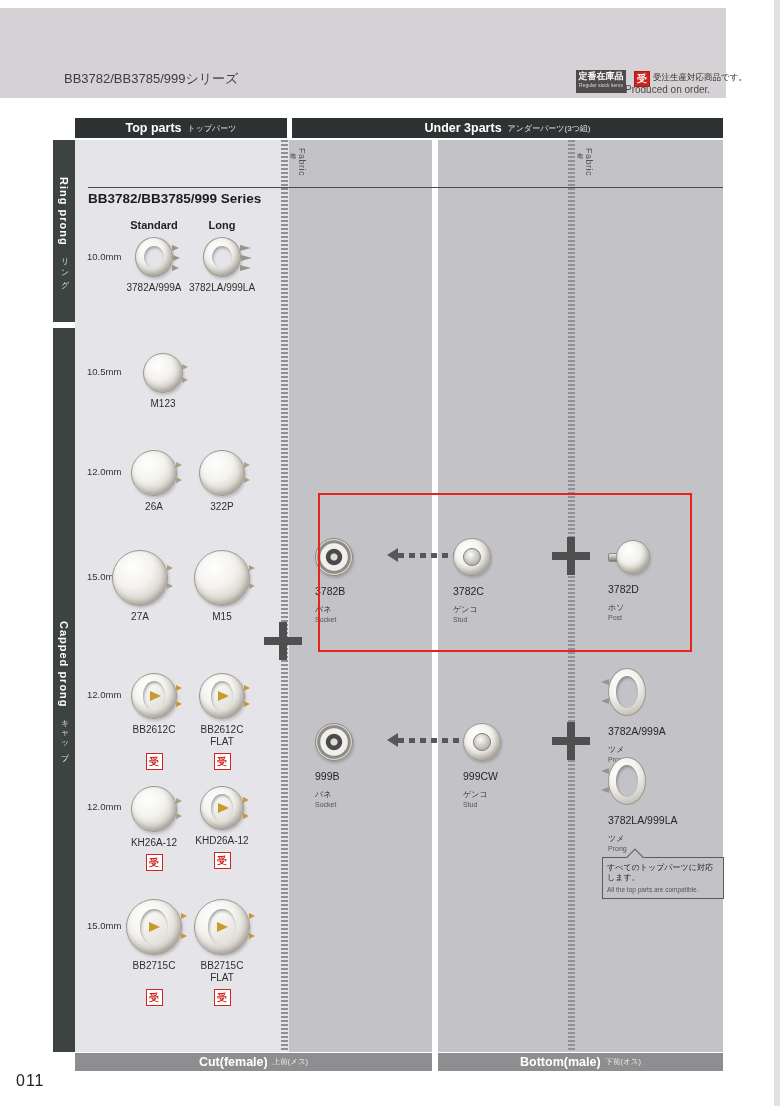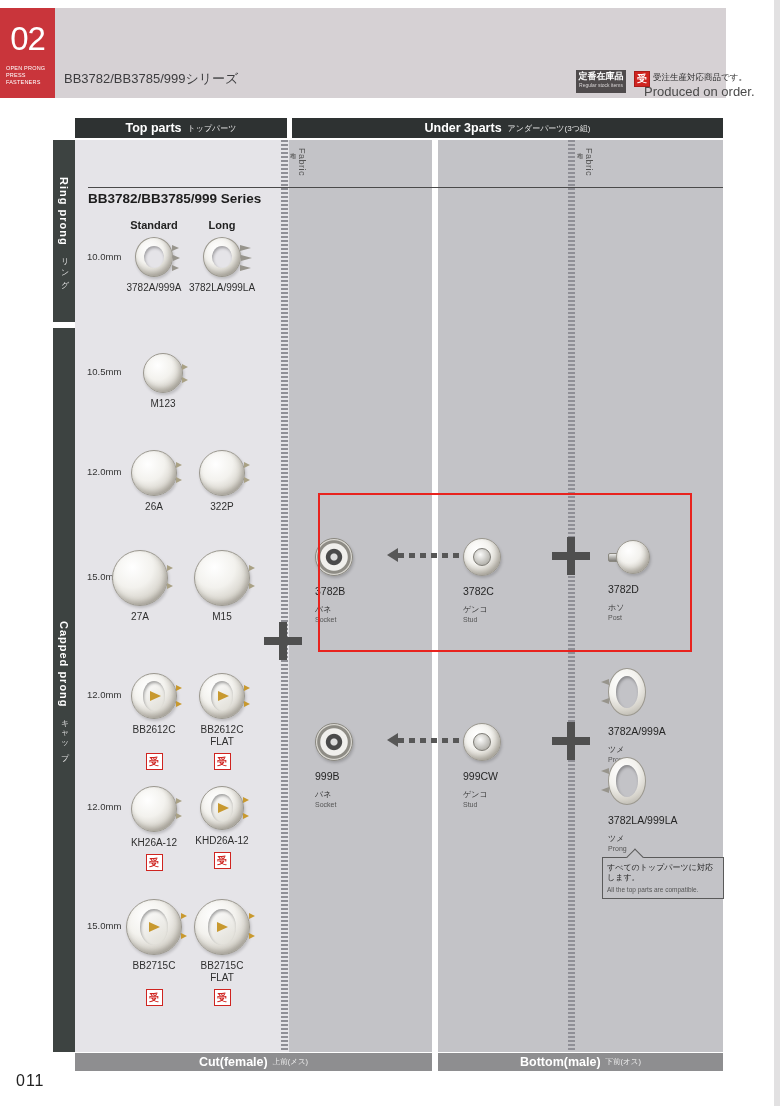--- a/index.html
+++ b/index.html
@@ -11,21 +11,21 @@
   .chapter-num{position:absolute;left:0;top:12px;width:55px;text-align:center;font-size:33px;font-weight:400;letter-spacing:-1px;}
   .chapter-sub{position:absolute;left:6px;top:57px;font-size:5.5px;line-height:7px;letter-spacing:.2px;}
   .title{position:absolute;left:62px;top:16px;font-size:34px;color:#57585a;letter-spacing:-.5px;white-space:nowrap;}
   .title .suffix{font-size:20px;letter-spacing:0;}
   .subtitle{position:absolute;left:64px;top:70px;font-size:13px;color:#3c3c3e;}
   .stock-badge{position:absolute;left:576px;top:70px;width:50px;height:23px;background:#4f4b4c;color:#fff;text-align:center;}
   .stock-jp{font-size:9px;font-weight:700;line-height:12px;display:block;}
   .stock-en{font-size:5px;line-height:6px;display:block;color:#d8d5d6;}
   .order-ico{position:absolute;left:634px;top:71px;width:14px;height:14px;background:#cf2420;border:1px solid #a91b18;color:#fff;font-size:10px;line-height:14px;text-align:center;font-weight:700;}
   .order-jp{position:absolute;left:653px;top:72px;font-size:8.5px;color:#2c2c2c;}
-  .order-en{position:absolute;left:644px;top:84px;font-size:13px;color:#4a4a4a;}
+  .order-en{position:absolute;left:625px;top:84px;font-size:10px;color:#4a4a4a;}
   
   .edge{position:absolute;right:0;top:0;width:6px;height:1106px;background:#e2e1e2;}
   
   .colbar{position:absolute;top:118px;height:20px;background:#2e3232;color:#fff;display:flex;align-items:center;justify-content:center;}
   .colbar .en{font-size:12.5px;font-weight:700;}
   .colbar .jp{font-size:8px;margin-left:6px;color:#e6e6e6;}
   .colbar-top{left:75px;width:212px;}
   .colbar-under{left:292px;width:431px;}
   
   .side{position:absolute;left:53px;width:22px;background:#3d4341;color:#fff;display:flex;align-items:center;justify-content:center;}
@@ -122,28 +122,20 @@
   .page-num{position:absolute;left:16px;top:1072px;font-size:16px;color:#222;letter-spacing:1px;}
 </style>
 </head>
 <body>
 
 <div class="page">
 
   <div class="edge"></div>
 
   <div class="band"></div>
-  <div class="chapter-tab">
-    <div class="chapter-num">02</div>
-    <div class="chapter-sub">
-      <div>OPEN PRONG</div>
-      <div>PRESS</div>
-      <div>FASTENERS</div>
-    </div>
-  </div>
   <div class="subtitle">BB3782/BB3785/999シリーズ</div>
   <div class="stock-badge">
     <span class="stock-jp">定番在庫品</span>
     <span class="stock-en">Regular stock items</span>
   </div>
   <div class="order-ico">受</div>
   <div class="order-jp">受注生産対応商品です。</div>
   <div class="order-en">Produced on order.</div>
 
   <div class="colbar colbar-top">
@@ -344,21 +336,21 @@
     </div>
   </div>
 
   <div class="up-block" style="left:315px;top:538px">
     <div class="g-socket"></div>
     <div class="up-name">3782B</div>
     <div class="up-jp">バネ</div>
     <div class="up-en">Socket</div>
   </div>
   <div class="arrow" style="left:398px;top:553px"></div>
-  <div class="up-block" style="left:463px;top:538px">
+  <div class="up-block" style="left:453px;top:538px">
     <div class="g-stud silver"></div>
     <div class="up-name">3782C</div>
     <div class="up-jp">ゲンコ</div>
     <div class="up-en">Stud</div>
   </div>
   <div class="plus" style="left:552px;top:537px"></div>
   <div class="up-block" style="left:608px;top:538px">
     <div class="g-post">
         <i class="stem"></i>
         <i class="disc silver" style="position:absolute"></i>

